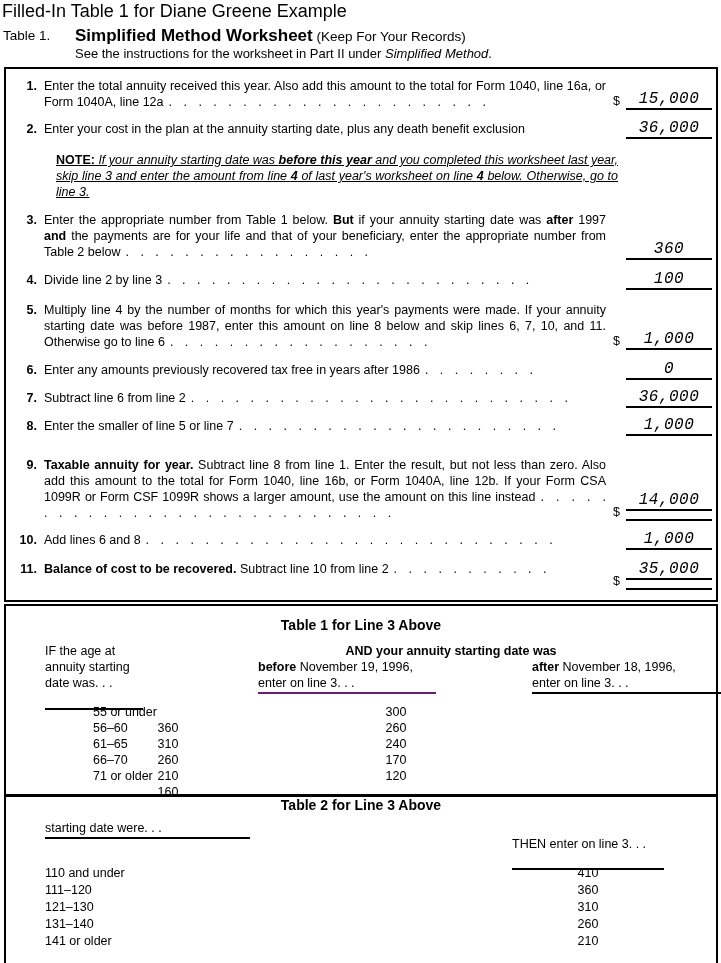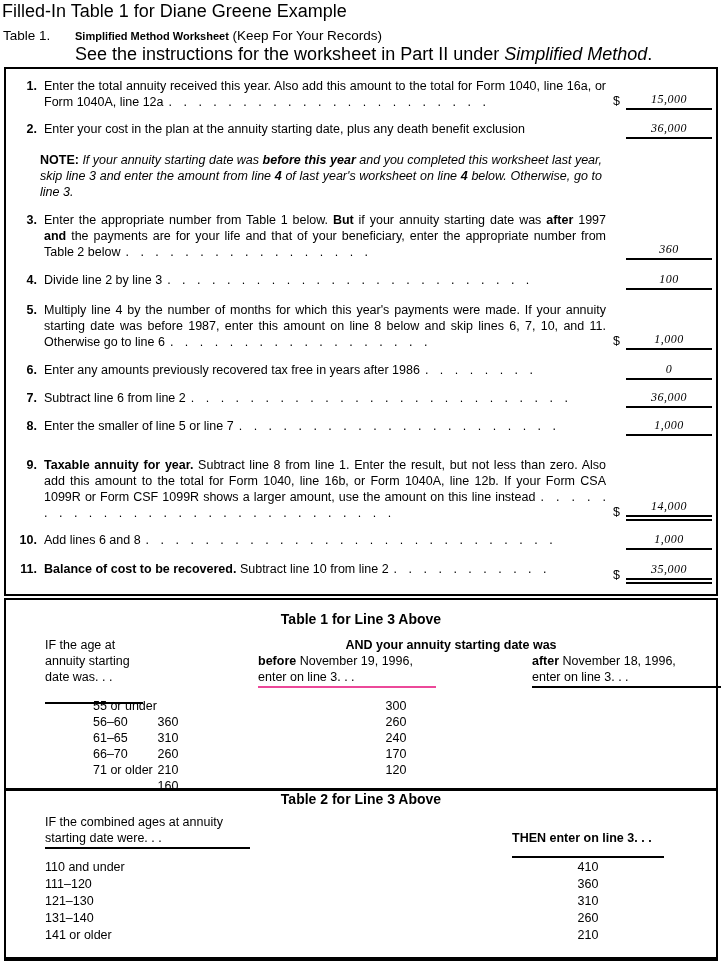--- a/index.html
+++ b/index.html
@@ -8,70 +8,70 @@
     font-family:"Liberation Sans","DejaVu Sans",sans-serif;
     font-size:12.5px; line-height:16px; color:#000; overflow:hidden;
   }
   .b { font-weight:bold; }
   .i { font-style:italic; }
 
   
   .htitle { padding:3px 0 0 2px; font-size:18px; line-height:17px; }
   .hrow { margin:7px 0 0 3px; font-size:13.5px; line-height:17px; display:flex; }
   .hlabel { display:inline-block; width:72px; }
-  .hbold { font-weight:bold; font-size:11px; }
-  .hsub { margin:1px 0 0 75px; font-size:18px; }
+  .hbold { font-weight:bold; font-size:17px; }
+  .hsub { margin:1px 0 0 75px; font-size:13px; }
 
   
   .wbox {
     margin:5px 3px 0 4px; border:2px solid #000;
     padding:9px 0 10px 0;
   }
   .wrow { display:grid; grid-template-columns:38px 562px 1fr; }
   .wnum { text-align:right; padding-right:7px; font-weight:bold; }
   .wtext { text-align:justify; }
   .dots { word-spacing:8px; padding-left:5px; }
   .wamt { display:flex; align-items:flex-end; justify-content:flex-end; padding-right:4px; }
   .cur { margin-right:6px; padding-bottom:1px; }
   .uv {
     display:inline-block; width:86px; text-align:center;
     border-bottom:2px solid #000; padding-bottom:1px;
-    font-family:Liberation Serif, serif; font-style:italic;
-    font-size:12px; letter-spacing:0.5px; line-height:15px;
-  }
-  .uwrap { display:inline-block; border-bottom:2px solid #000; padding-bottom:2px; }
+    font-family:Liberation Mono, monospace; font-style:italic;
+    font-size:16px; letter-spacing:0.5px; line-height:15px;
+  }
+  .uwrap { display:inline-block; border-bottom:2px solid #000; padding-bottom:8px; }
   .uwrap .uv { border-bottom:2px solid #000; }
   .mb11 { margin-bottom:11px; } .mb13 { margin-bottom:13px; }
   .mb12 { margin-bottom:12px; } .mb10 { margin-bottom:10px; }
   .mb21 { margin-bottom:21px; }
-  .wnote { margin:0 0 12px 34px; width:562px; text-align:justify; font-style:italic; }
+  .wnote { margin:0 0 12px 50px; width:562px; text-align:justify; font-style:italic;text-decoration:underline; }
   .wnote .nlabel { font-style:normal; font-weight:bold; }
 
   
   .tbox {
     margin:2px 3px 0 4px; border:2px solid #000; border-bottom-width:4px;
     padding:11px 0 0 0;
   }
   .ttitle { text-align:center; font-weight:bold; font-size:14px; line-height:17px; }
   .t1head { position:relative; height:55px; margin-top:9px; }
   .t1c1h { position:absolute; left:39px; top:0; width:98px; border-bottom:2px solid #000; padding-bottom:17px; }
   .t1c1h div, .t2c1h div { display:block; }
   .t1and { position:absolute; left:280px; top:0; width:330px; text-align:center; font-weight:bold; }
-  .t1c2h { position:absolute; left:252px; top:16px; width:178px; border-bottom:2px solid #ec4899; padding-bottom:1px; }
+  .t1c2h { position:absolute; left:252px; top:16px; width:178px; border-bottom:2px solid #701a75; padding-bottom:1px; }
   .t1c3h { position:absolute; left:526px; top:16px; width:198px; border-bottom:2px solid #000; padding-bottom:1px; }
   .t1rows { margin-top:6px;padding-left:48px; }
   .trow { height:16px; }
   .ra { display:inline-block; margin-left:39px; width:166px; vertical-align:top; }
   .rb { display:inline-block; width:274px; text-align:center; vertical-align:top; }
   .rc { display:inline-block; width:228px; text-align:center; vertical-align:top; }
   .tdivider { border-top:3px solid #000; margin-top:10px; }
   .t2title { }
   .t2head { position:relative; height:38px; margin-top:6px; }
   .t2c1h { position:absolute; left:39px; top:0; width:205px; border-bottom:2px solid #000; padding-bottom:1px; }
-  .t2c2h { position:absolute; left:506px; top:16px; width:152px; border-bottom:2px solid #000; padding-bottom:10px;font-weight:bold; }
+  .t2c2h { position:absolute; left:506px; top:16px; width:152px; border-bottom:2px solid #000; padding-bottom:16px; }
   .t2rows { margin-top:7px; padding-bottom:13px; }
   .srow { height:17px; }
   .sa { display:inline-block; margin-left:39px; width:467px; vertical-align:top; }
   .sb { display:inline-block; width:152px; text-align:center; vertical-align:top; }
 </style>
 </head>
 <body>
 
 <div class="page">
 
@@ -205,21 +205,20 @@
       <div class="trow"><span class="ra">61–65</span><span class="rb">240</span><span class="rc">260</span></div>
       <div class="trow"><span class="ra">66–70</span><span class="rb">170</span><span class="rc">210</span></div>
       <div class="trow"><span class="ra">71 or older</span><span class="rb">120</span><span class="rc">160</span></div>
     </div>
 
     <div class="tdivider"></div>
 
     <div class="ttitle t2title">Table 2 for Line 3 Above</div>
     <div class="t2head">
       <div class="t2c1h">
-        <div>IF the combined ages at annuity</div>
         <div>starting date were. . .</div>
       </div>
       <div class="t2c2h">THEN enter on line 3. . .</div>
     </div>
     <div class="t2rows">
       <div class="srow"><span class="sa">110 and under</span><span class="sb">410</span></div>
       <div class="srow"><span class="sa">111–120</span><span class="sb">360</span></div>
       <div class="srow"><span class="sa">121–130</span><span class="sb">310</span></div>
       <div class="srow"><span class="sa">131–140</span><span class="sb">260</span></div>
       <div class="srow"><span class="sa">141 or older</span><span class="sb">210</span></div>

